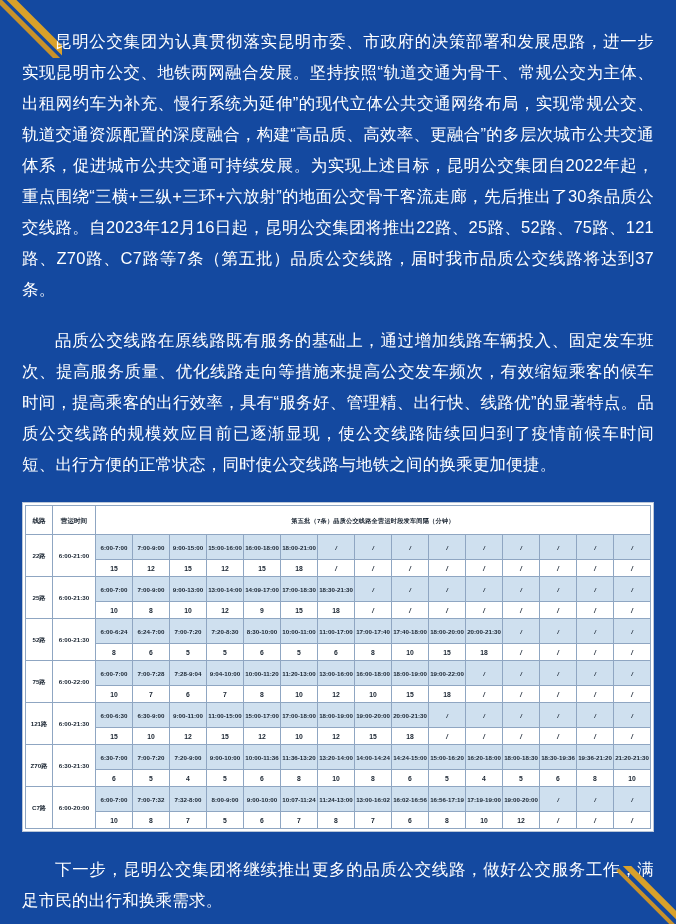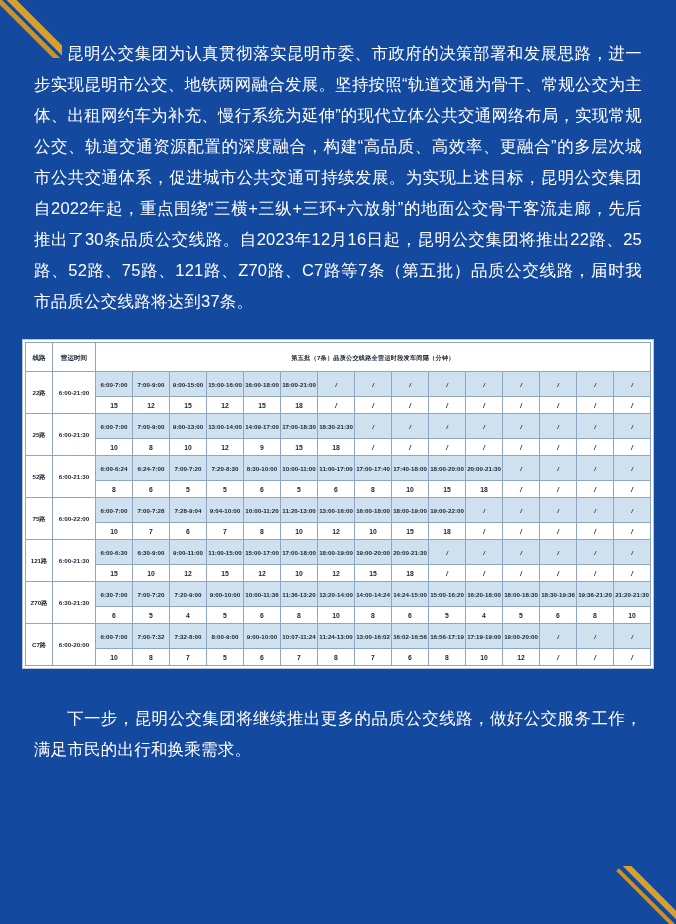--- a/index.html
+++ b/index.html
@@ -33,21 +33,21 @@
   }
   .corner-br i.b{top:44px;height:4px;background:#c9922a;}
 
   .content{position:relative;padding:0 22px;box-sizing:border-box;}
 
   p.para{
     color:#ffffff;
     font-size:16.5px;
     line-height:31px;
     letter-spacing:0.2px;
-    margin:12px;
+    margin:0;
     text-align:justify;
     text-justify:inter-ideograph;
     text-indent:2em;
     font-weight:400;
   }
   #para1{padding-top:26px;}
   #para2{padding-top:20px;}
   #para3{padding-top:22px;}
 
   
@@ -95,20 +95,21 @@
 <div class="page">
 
   <div class="corner-tl">
     <i></i>
       <i class="b"></i>
   </div>
 
   <div class="content">
 
     <p class="para" id="para1">昆明公交集团为认真贯彻落实昆明市委、市政府的决策部署和发展思路，进一步实现昆明市公交、地铁两网融合发展。坚持按照“轨道交通为骨干、常规公交为主体、出租网约车为补充、慢行系统为延伸”的现代立体公共交通网络布局，实现常规公交、轨道交通资源配置的深度融合，构建“高品质、高效率、更融合”的多层次城市公共交通体系，促进城市公共交通可持续发展。为实现上述目标，昆明公交集团自2022年起，重点围绕“三横+三纵+三环+六放射”的地面公交骨干客流走廊，先后推出了30条品质公交线路。自2023年12月16日起，昆明公交集团将推出22路、25路、52路、75路、121路、Z70路、C7路等7条（第五批）品质公交线路，届时我市品质公交线路将达到37条。</p>
+    <p class="para" id="para2">品质公交线路在原线路既有服务的基础上，通过增加线路车辆投入、固定发车班次、提高服务质量、优化线路走向等措施来提高公交发车频次，有效缩短乘客的候车时间，提高乘客的出行效率，具有“服务好、管理精、出行快、线路优”的显著特点。品质公交线路的规模效应目前已逐渐显现，使公交线路陆续回归到了疫情前候车时间短、出行方便的正常状态，同时使公交线路与地铁之间的换乘更加便捷。</p>
 
     <div class="table-wrap">
       <table class="sched">
         <thead>
           <tr>
             <th class="hdr col-route">线路</th>
             <th class="hdr col-hours">营运时间</th>
             <th class="hdr title-cell" id="title-cell" colspan="15">第五批（7条）品质公交线路全营运时段发车间隔（分钟）</th>
           </tr>
         </thead>

